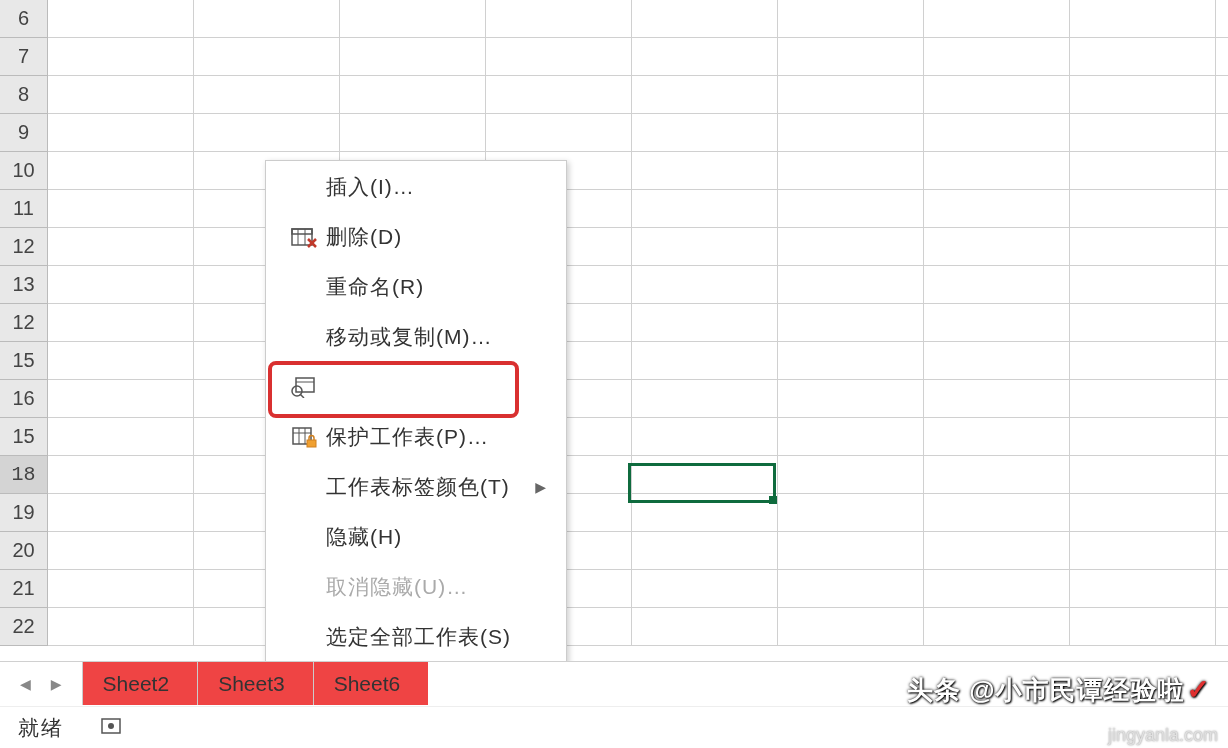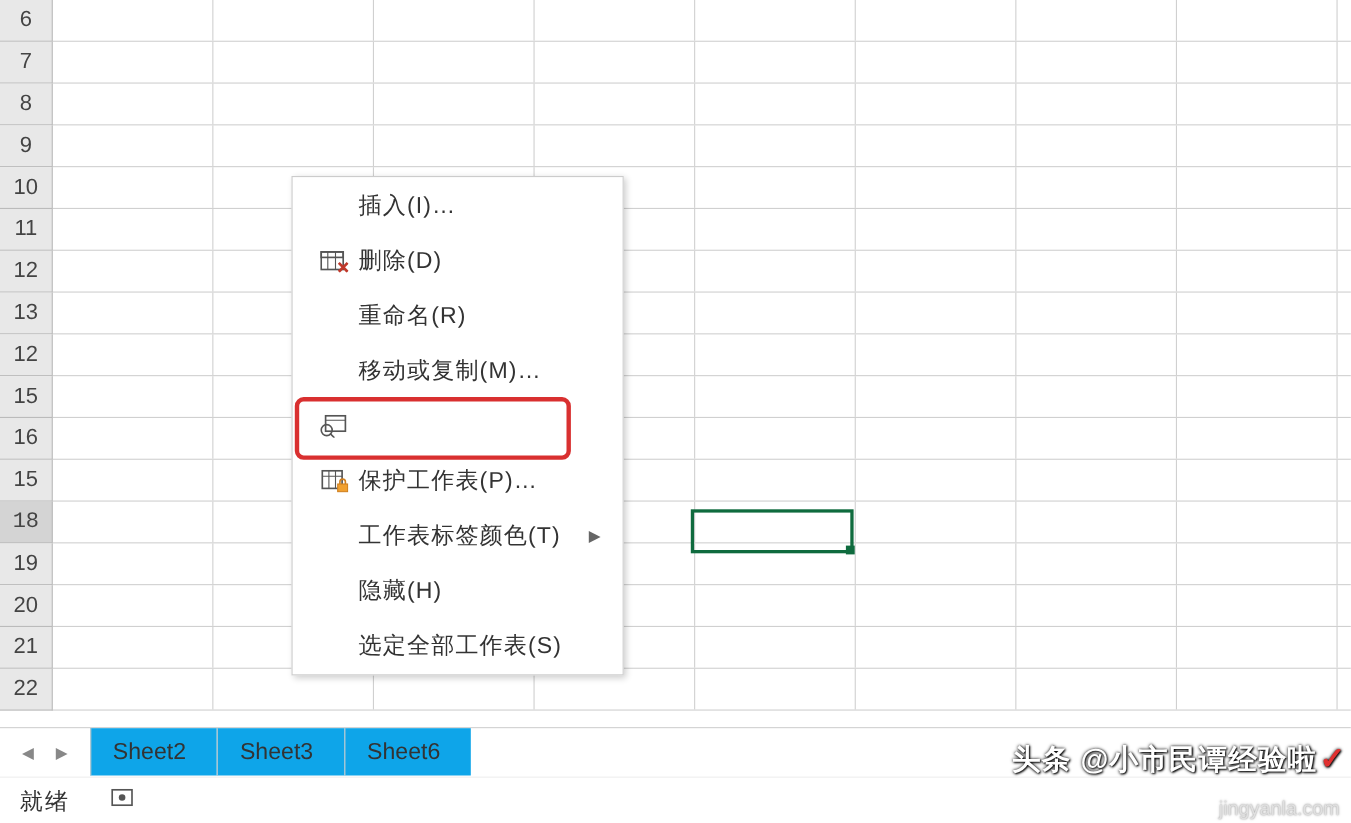--- a/index.html
+++ b/index.html
@@ -150,21 +150,21 @@
       font-size: 21px;
       color: #333;
       border-left: 1px solid #ccc;
       position: relative;
     }
     .sheet-tab.active {
       border-bottom: 4px solid #1a7a47;
       background: #fff;
     }
     .sheet-tab:not(.active) {
-      background: #0ea5e9;
+      background: #ef4444;
       padding-left: 20px;
     }
     .status-bar {
       position: absolute;
       left: 0;
       top: 706px;
       width: 100%;
       height: 42px;
       display: flex;
       align-items: center;
@@ -175,21 +175,21 @@
     .status-text {
       font-size: 21px;
       color: #333;
       letter-spacing: 2px;
     }
     .status-icon {
       margin-left: 36px;
     }
     .watermark1 {
       position: absolute;
-      right: 4px;
+      right: 17px;
       bottom: 40px;
       font-size: 26px;
       color: #fff;
       font-weight: bold;
       text-shadow: 0 0 3px #000, 1px 1px 2px #000;
       letter-spacing: 1px;
     }
     .watermark-check {
       color: #e03030;
       font-size: 28px;
@@ -455,20 +455,24 @@
   </div>
   <div class="menu-item">
     <span class="menu-icon-slot"></span>
     <span class="menu-label">工作表标签颜色(T)</span>
     <span class="menu-arrow">▶</span>
   </div>
   <div class="menu-item">
     <span class="menu-icon-slot"></span>
     <span class="menu-label">隐藏(H)</span>
   </div>
+  <div class="menu-item disabled">
+    <span class="menu-icon-slot"></span>
+    <span class="menu-label">取消隐藏(U)…</span>
+  </div>
   <div class="menu-item">
     <span class="menu-icon-slot"></span>
     <span class="menu-label">选定全部工作表(S)</span>
   </div>
 </div>
 
 <div class="highlight-box"></div>
 
 <div class="sheet-tabs-bar">
   <div class="nav-arrows">

